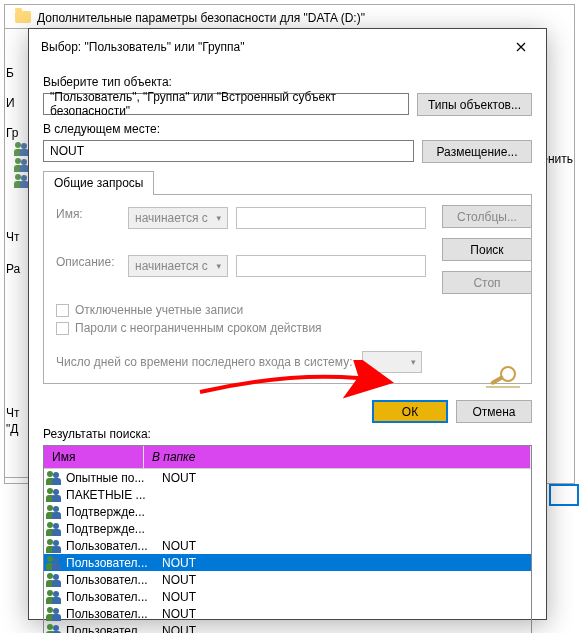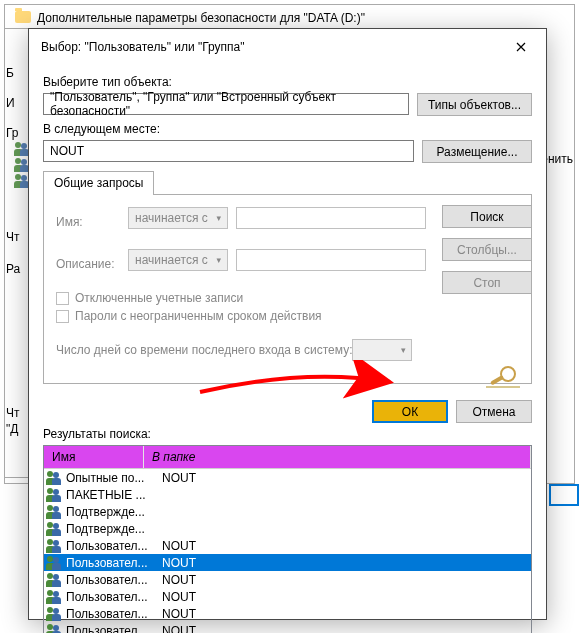--- a/index.html
+++ b/index.html
@@ -22,30 +22,30 @@
   .ro-field { flex: 1; border: 1px solid #7a7a7a; padding: 3px 6px; background: #fff; height: 22px; display: flex; align-items: center; }
   .btn { min-width: 110px; height: 23px; border: 1px solid #adadad; background: #e1e1e1; display: flex; align-items: center; justify-content: center; padding: 0 10px; }
   .btn.disabled { color: #888; background: #e1e1e1; }
   .btn.primary { border: 2px solid #0078d7; background: #eab308; }
 
   .tabs-area { margin-top: 8px; position: relative; }
   .tabstrip { display: flex; position: relative; z-index: 2; }
   .tab { border: 1px solid #adadad; border-bottom: none; padding: 4px 10px 5px 10px; background: #fff; }
   .tab-panel { border: 1px solid #adadad; margin-top: -1px; padding: 12px 12px 18px 12px; position: relative; height: 190px; }
 
-  .form-row { display: flex; align-items: flex-end; gap: 8px; margin-bottom: 20px; }
+  .form-row { display: flex; align-items: flex-start; gap: 8px; margin-bottom: 26px; }
   .form-row .f-label { width: 64px; color: #888; }
   .combo { width: 100px; height: 22px; border: 1px solid #c0c0c0; background: #efefef; color: #888; display: flex; align-items: center; justify-content: space-between; padding: 0 6px; }
   .combo .chev { color: #888; font-size: 9px; }
   .txt { flex: 1; max-width: 190px; height: 22px; border: 1px solid #c0c0c0; background: #fff; }
 
   .chk-row { display: flex; align-items: flex-end; gap: 6px; color: #888; margin-bottom: 4px; }
   .chk { width: 13px; height: 13px; border: 1px solid #bdbdbd; background: #fff; }
 
-  .days-row { display: flex; align-items: center; color: #888; margin-top: 16px; }
+  .days-row { display: flex; align-items: center; gap: 10px; color: #888; margin-top: 16px; }
   .days-combo { width: 60px; height: 22px; border: 1px solid #c0c0c0; background: #efefef; display: flex; align-items: center; justify-content: flex-end; padding: 0 6px; }
 
   .right-col { position: absolute; right: 14px; top: 176px; width: 90px; display: flex; flex-direction: column; gap: 10px; }
   .right-col .btn { min-width: 0; width: 90px; }
 
   .search-glass { position: absolute; right: 26px; top: 336px; width: 34px; height: 24px; }
 
   .action-row { display: flex; justify-content: flex-end; gap: 8px; padding: 6px 14px 2px 14px; }
   .action-row .btn { min-width: 76px; }
 
@@ -187,25 +187,25 @@
           <span>Число дней со времени последнего входа в систему:</span>
           <div class="days-combo">
             <span class="chev" style="color:#888;font-size:9px;">▾</span>
           </div>
         </div>
       </div>
     </div>
   </div>
 
   <div class="right-col">
+    <div class="btn disabled">
+        <span>Столбцы...</span>
+      </div>
     <div class="btn">
         <span>Поиск</span>
-      </div>
-    <div class="btn disabled">
-        <span>Столбцы...</span>
       </div>
     <div class="btn disabled">
         <span>Стоп</span>
       </div>
   </div>
 
   <div class="search-glass">
     <svg width="34" height="24" viewBox="0 0 34 24">
       <ellipse cx="22" cy="9" rx="7" ry="7" fill="none" stroke="#c9a04a" stroke-width="2"></ellipse>
       <rect x="4" y="17" width="14" height="4" rx="2" fill="#c9a04a" transform="rotate(-30 4 17)"></rect>

